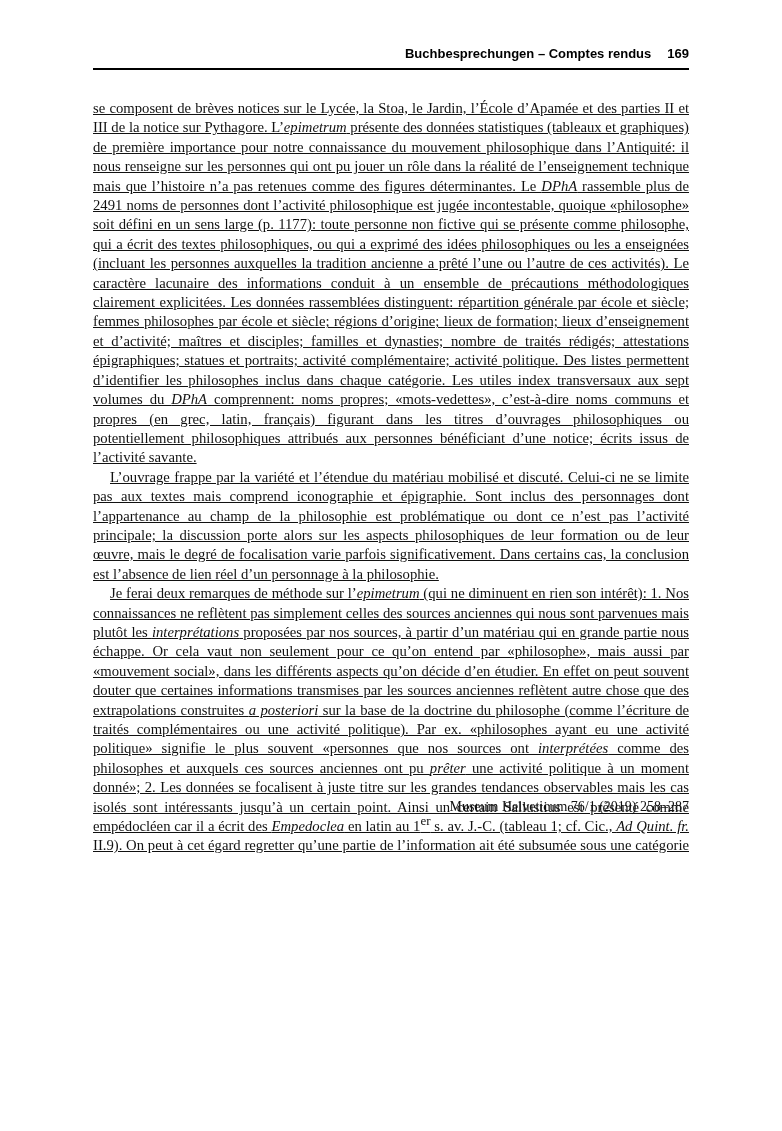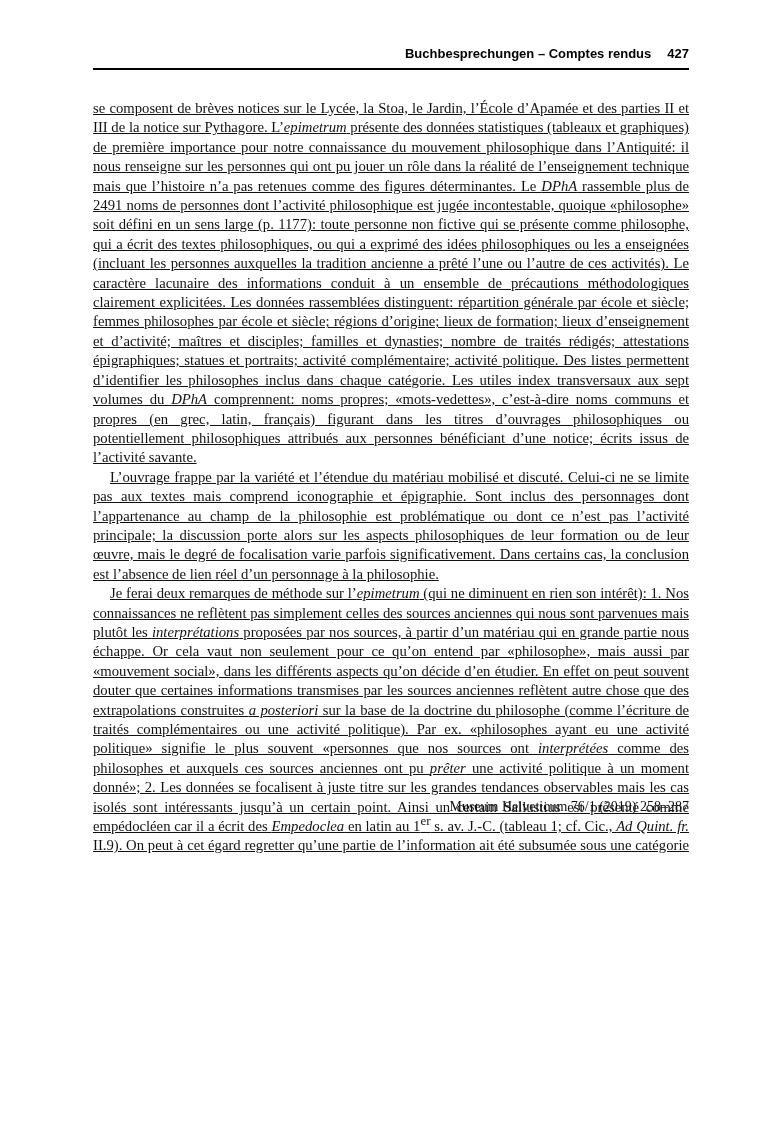--- a/index.html
+++ b/index.html
@@ -55,21 +55,21 @@
     color: #111111;
   }
 </style>
 </head>
 <body>
 
 <div class="page">
 
   <div class="running-head">
     <span>Buchbesprechungen – Comptes rendus</span>
-    <span>427</span>
+    <span>169</span>
   </div>
 
   <div class="body-text">
       <p><span>se composent de brèves notices sur le Lycée, la Stoa, le Jardin, l’École d’Apamée et des parties II et III de la notice sur Pythagore. L’</span><span style="font-style: italic;">epimetrum</span><span> présente des données statistiques (tableaux et graphiques) de première importance pour notre connaissance du mouvement philosophique dans l’Antiquité: il nous renseigne sur les personnes qui ont pu jouer un rôle dans la réalité de l’enseignement technique mais que l’histoire n’a pas retenues comme des figures déterminantes. Le </span><span style="font-style: italic;">DPhA</span><span> rassemble plus de 2491 noms de personnes dont l’activité philosophique est jugée incontestable, quoique «philosophe» soit défini en un sens large (p. 1177): toute personne non fictive qui se présente comme philosophe, qui a écrit des textes philosophiques, ou qui a exprimé des idées philosophiques ou les a enseignées (incluant les personnes auxquelles la tradition ancienne a prêté l’une ou l’autre de ces activités). Le caractère lacunaire des informations conduit à un ensemble de précautions méthodologiques clairement explicitées. Les données rassemblées distinguent: répartition générale par école et siècle; femmes philosophes par école et siècle; régions d’origine; lieux de formation; lieux d’enseignement et d’activité; maîtres et disciples; familles et dynasties; nombre de traités rédigés; attestations épigraphiques; statues et portraits; activité complémentaire; activité politique. Des listes permettent d’identifier les philosophes inclus dans chaque catégorie. Les utiles index transversaux aux sept volumes du </span><span style="font-style: italic;">DPhA</span><span> comprennent: noms propres; «mots-vedettes», c’est-à-dire noms communs et propres (en grec, latin, français) figurant dans les titres d’ouvrages philosophiques ou potentiellement philosophiques attribués aux personnes bénéficiant d’une notice; écrits issus de l’activité savante.</span></p>
       <p class="indent"><span>L’ouvrage frappe par la variété et l’étendue du matériau mobilisé et discuté. Celui-ci ne se limite pas aux textes mais comprend iconographie et épigraphie. Sont inclus des personnages dont l’appartenance au champ de la philosophie est problématique ou dont ce n’est pas l’activité principale; la discussion porte alors sur les aspects philosophiques de leur formation ou de leur œuvre, mais le degré de focalisation varie parfois significativement. Dans certains cas, la conclusion est l’absence de lien réel d’un personnage à la philosophie.</span></p>
       <p class="indent"><span>Je ferai deux remarques de méthode sur l’</span><span style="font-style: italic;">epimetrum</span><span> (qui ne diminuent en rien son intérêt): 1. Nos connaissances ne reflètent pas simplement celles des sources anciennes qui nous sont parvenues mais plutôt les </span><span style="font-style: italic;">interprétations</span><span> proposées par nos sources, à partir d’un matériau qui en grande partie nous échappe. Or cela vaut non seulement pour ce qu’on entend par «philosophe», mais aussi par «mouvement social», dans les différents aspects qu’on décide d’en étudier. En effet on peut souvent douter que certaines informations transmises par les sources anciennes reflètent autre chose que des extrapolations construites </span><span style="font-style: italic;">a posteriori</span><span> sur la base de la doctrine du philosophe (comme l’écriture de traités complémentaires ou une activité politique). Par ex. «philosophes ayant eu une activité politique» signifie le plus souvent «personnes que nos sources ont </span><span style="font-style: italic;">interprétées</span><span> comme des philosophes et auxquels ces sources anciennes ont pu </span><span style="font-style: italic;">prêter</span><span> une activité politique à un moment donné»; 2. Les données se focalisent à juste titre sur les grandes tendances observables mais les cas isolés sont intéressants jusqu’à un certain point. Ainsi un certain Sallustius est présenté comme empédocléen car il a écrit des </span><span style="font-style: italic;">Empedoclea</span><span> en latin au 1</span><sup>er</sup><span> s. av. J.-C. (tableau 1; cf. Cic., </span><span style="font-style: italic;">Ad Quint. fr.</span><span> II.9). On peut à cet égard regretter qu’une partie de l’information ait été subsumée sous une catégorie «autre» (distincte de «indéfinie»), pour de légitimes raisons de lisibilité; les «autres» représentent parfois un nombre plus grand que les catégories identifiées où la population est la moins nombreuse (par ex. tableau 4).</span></p>
     </div>
 
   <div class="page-footer">Museum Helveticum 76/1 (2019) 258–287</div>
 

